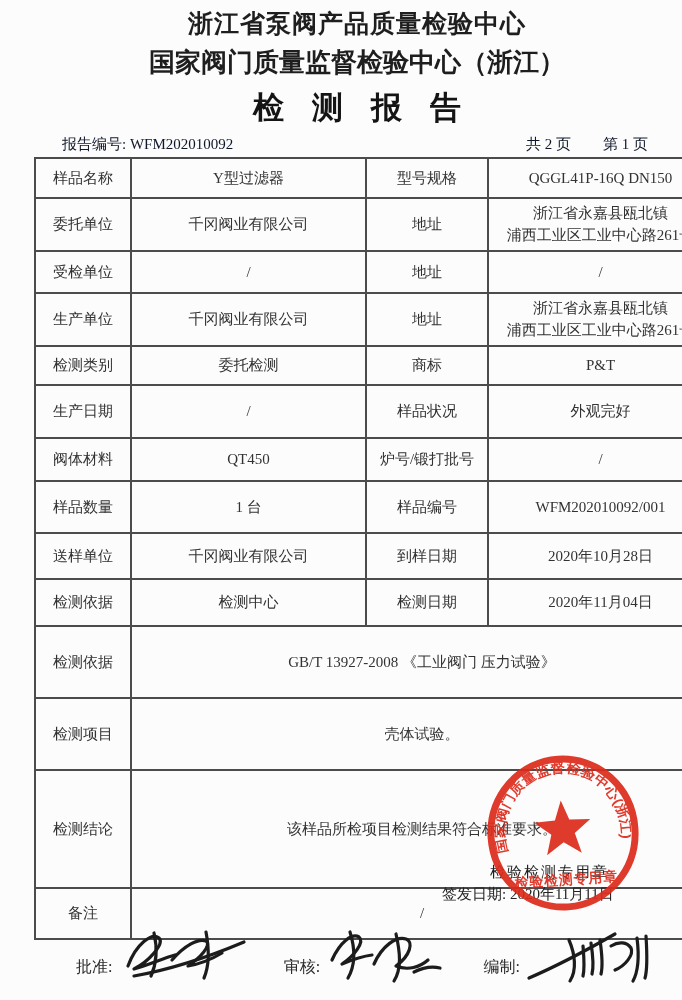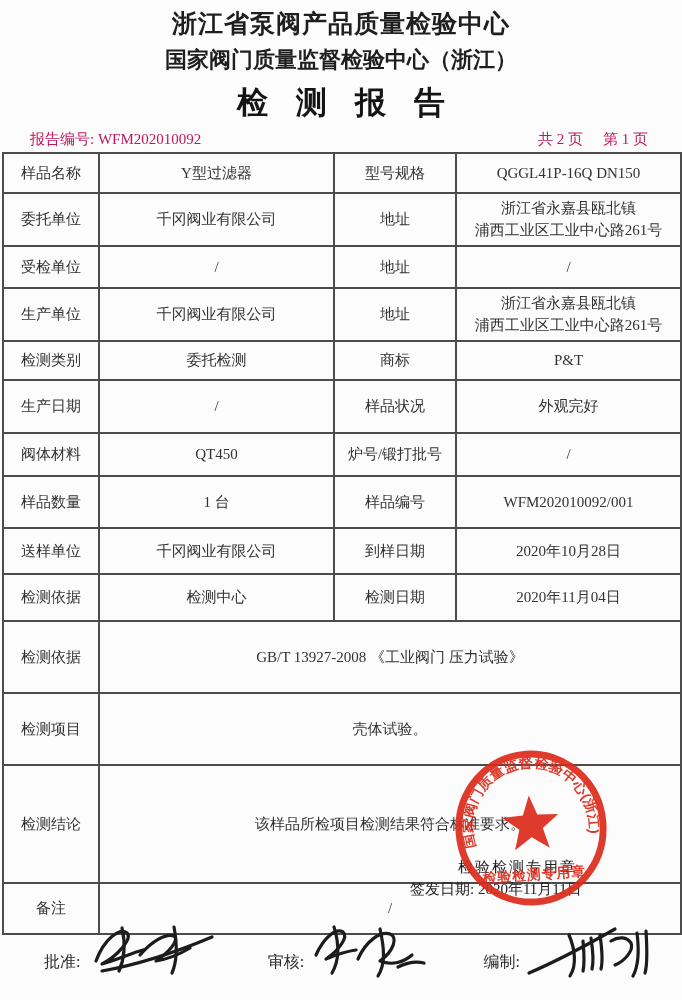--- a/index.html
+++ b/index.html
@@ -8,57 +8,58 @@
     font-family: "Liberation Serif", serif;
   }
   .page {
     position: relative;
     width: 682px;
     height: 1000px;
     margin: 0 auto;
     background: #fcfcfc;
     color: #333;
     overflow: hidden;
+    padding-left: 32px;
   }
   .org-title-1 {
     margin-top: 7px;
     text-align: center;
     font-family: "Liberation Sans", sans-serif;
     font-weight: bold;
     font-size: 25px;
     color: #1e1e1e;
     letter-spacing: 1px;
   }
   .org-title-2 {
     margin-top: 5px;
     text-align: center;
     font-family: "Liberation Sans", sans-serif;
     font-weight: bold;
-    font-size: 22px;
+    font-size: 26px;
     color: #1e1e1e;
   }
   .doc-title {
     margin-top: 7px;
     text-align: center;
     font-family: "Liberation Sans", sans-serif;
     font-weight: bold;
     font-size: 31px;
     color: #141414;
     letter-spacing: 28px;
     transform: translateX(14px);
   }
   .meta-row {
     display: flex;
     justify-content: space-between;
     align-items: center;
     margin: 6px 34px 3px 30px;
     font-size: 15px;
-    color: #be185d;
-  }
-  .meta-pages { display: flex; gap: 20px; }
+    color: #0f172a;
+  }
+  .meta-pages { display: flex; gap: 32px; }
   table.report {
     border-collapse: collapse;
     table-layout: fixed;
     width: 678px;
     margin-left: 2px;
   }
   table.report td {
     border: 2px solid #4c4c4c;
     font-size: 15px;
     color: #323232;

